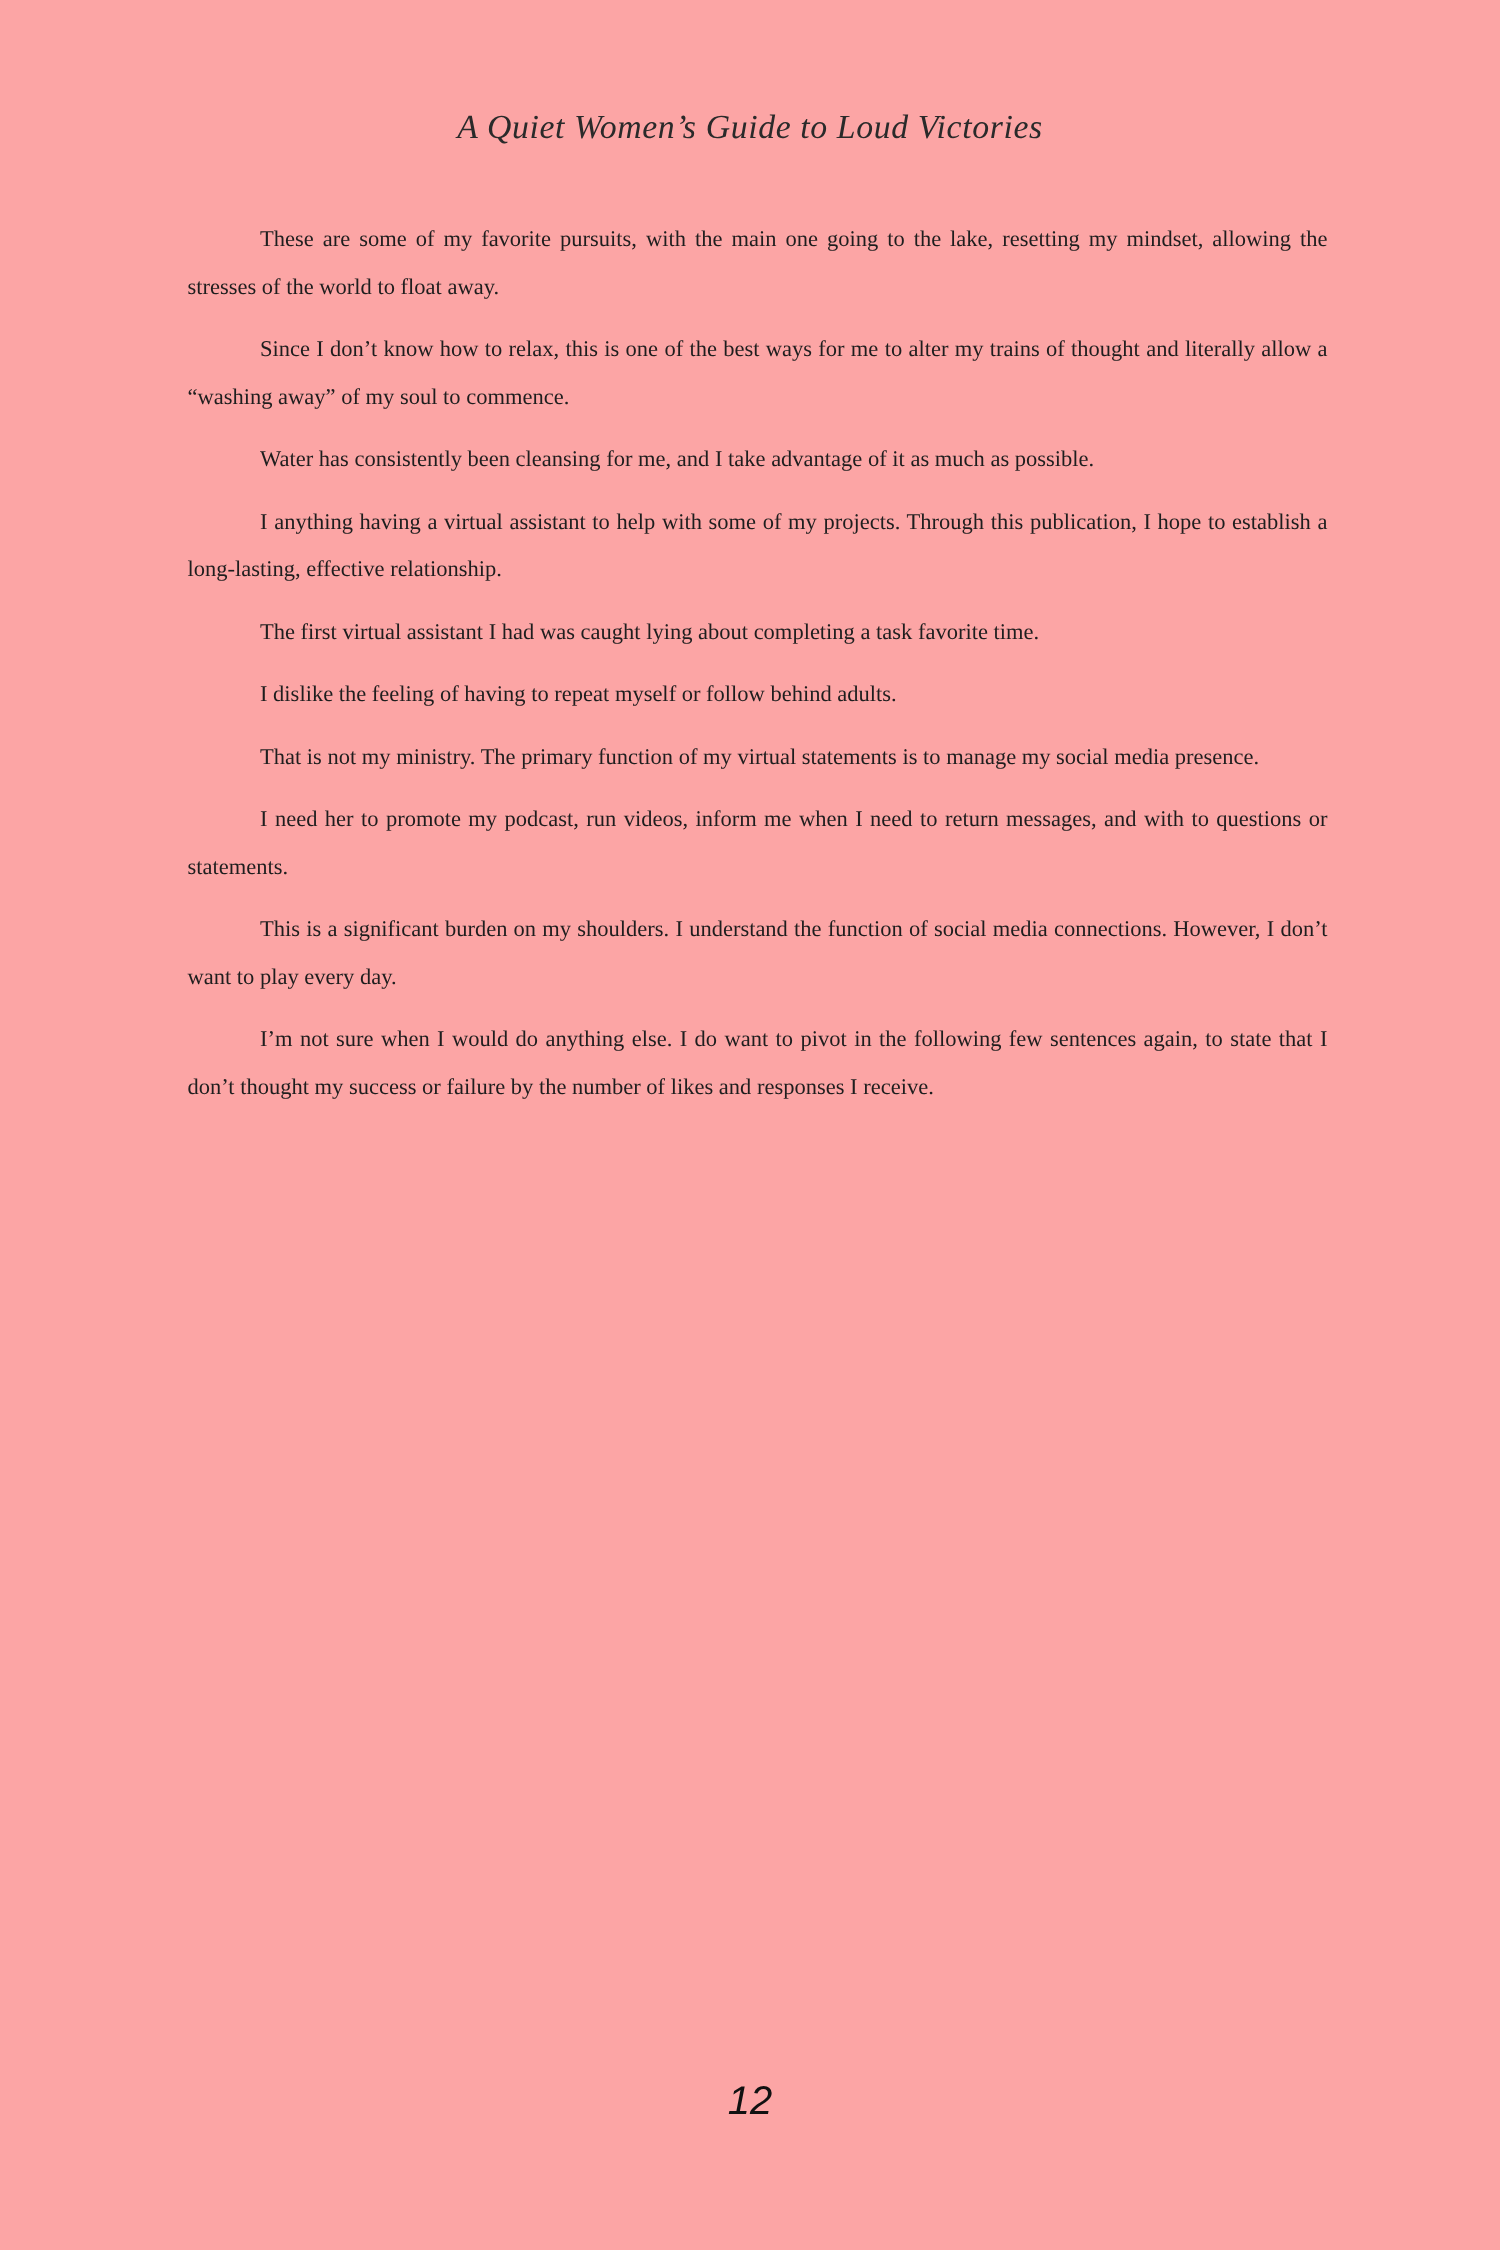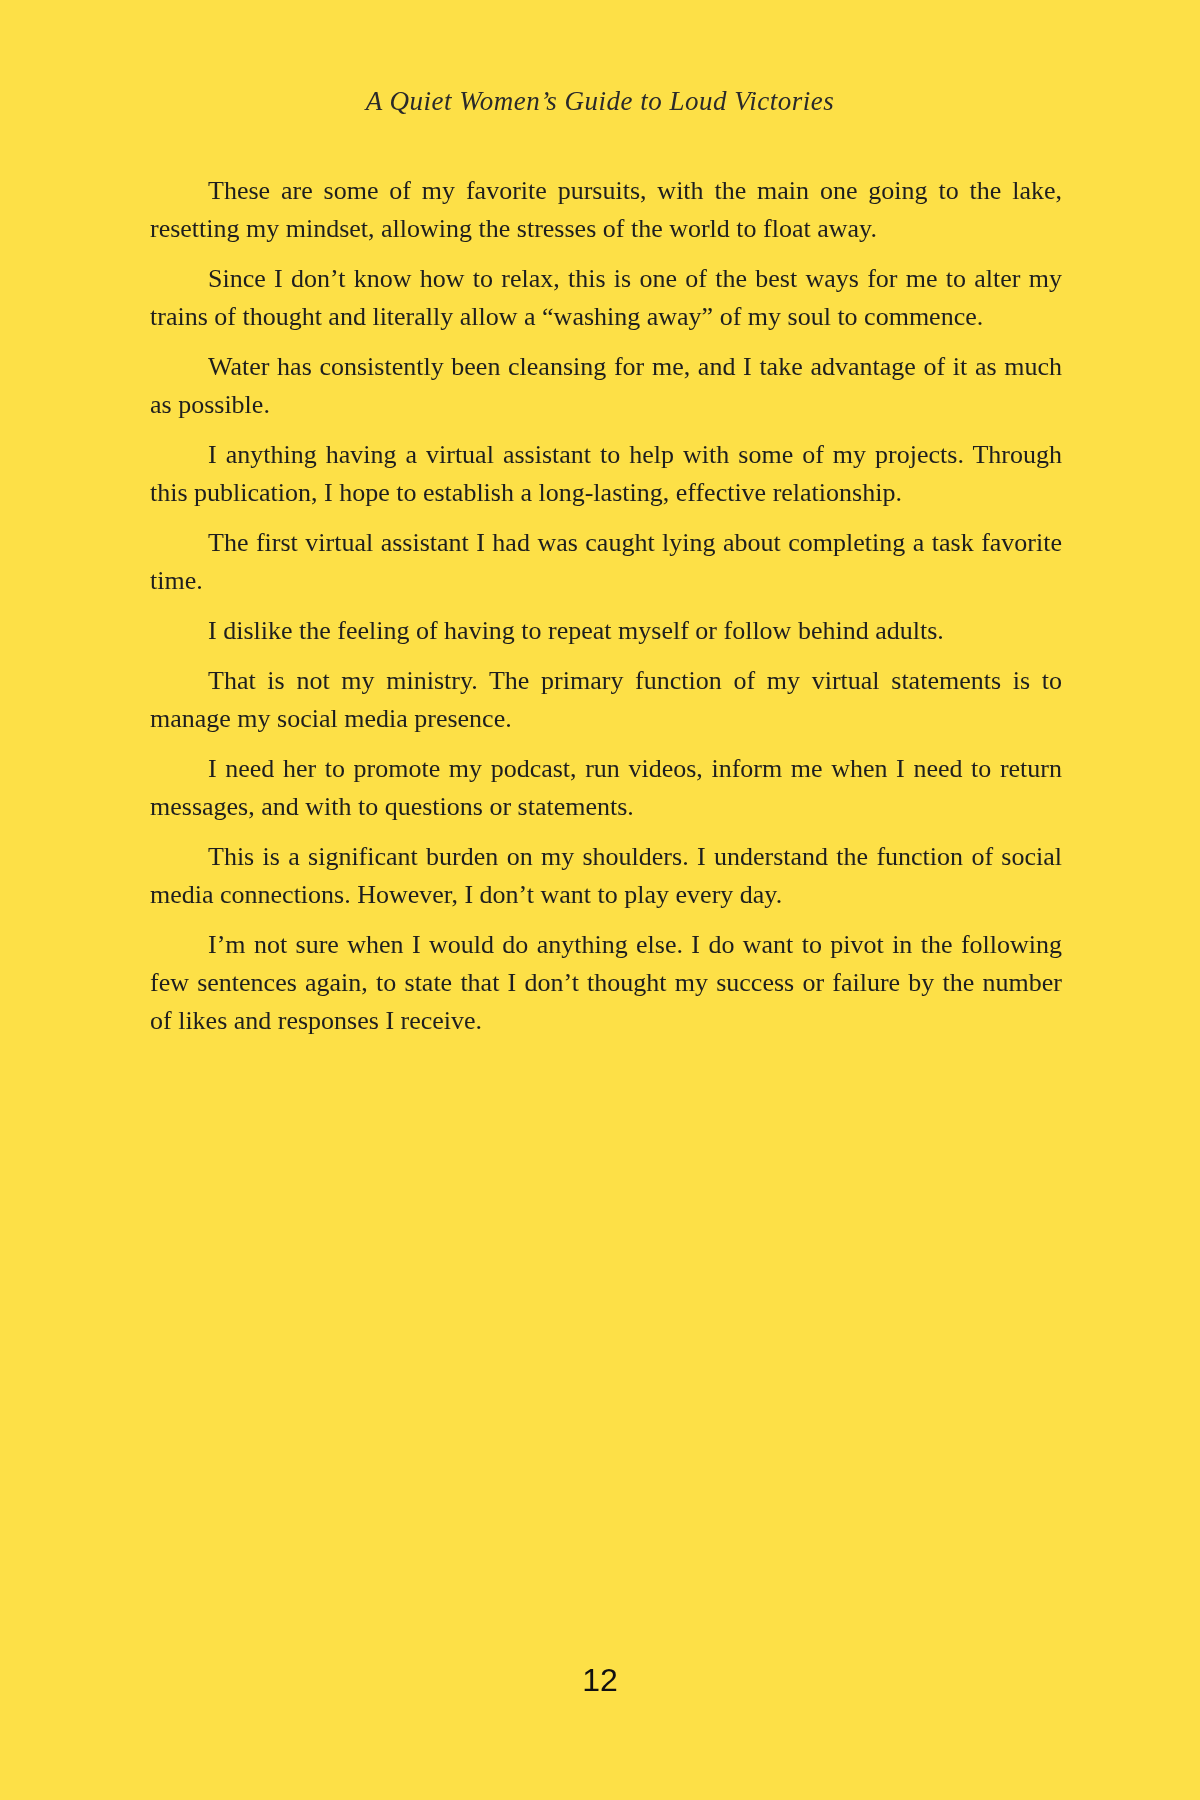--- a/index.html
+++ b/index.html
@@ -4,21 +4,21 @@
 <style>
   html, body {
     margin: 0;
     padding: 0;
     background: #ffffff;
   }
   .page {
     position: relative;
     width: 1200px;
     height: 1800px;
-    background: #fde047;
+    background: #fca5a5;
     overflow: hidden;
     font-family: "Liberation Serif", serif;
   }
   .running-header {
     position: absolute;
     top: 86px;
     left: 0;
     width: 1200px;
     text-align: center;
     font-family: "Liberation Serif", serif;
@@ -26,38 +26,39 @@
     font-size: 27px;
     color: #2a2a2a;
     letter-spacing: 0.5px;
   }
   .body-text {
     position: absolute;
     top: 172px;
     left: 150px;
     width: 912px;
     font-family: "Liberation Serif", serif;
-    font-size: 26px;
+    font-size: 18px;
     line-height: 38px;
     color: #1e1e1e;
   }
   .body-text p {
     margin: 0 0 12px 0;
     text-indent: 58px;
     text-align: justify;
   }
   .page-number {
     position: absolute;
     top: 1662px;
     left: 0;
     width: 1200px;
     text-align: center;
     font-family: "Liberation Sans", sans-serif;
     font-size: 32px;
     color: #111111;
+    font-style: italic;
   }
 </style>
 </head>
 <body>
 
 <div class="page">
 
   <div class="running-header">A Quiet Women’s Guide to Loud Victories</div>
 
   <div class="body-text">

